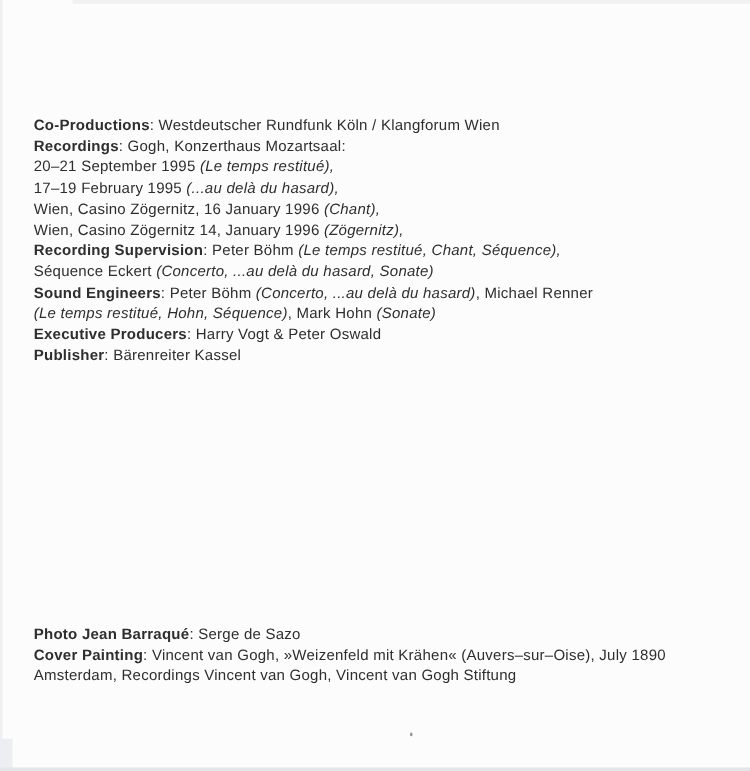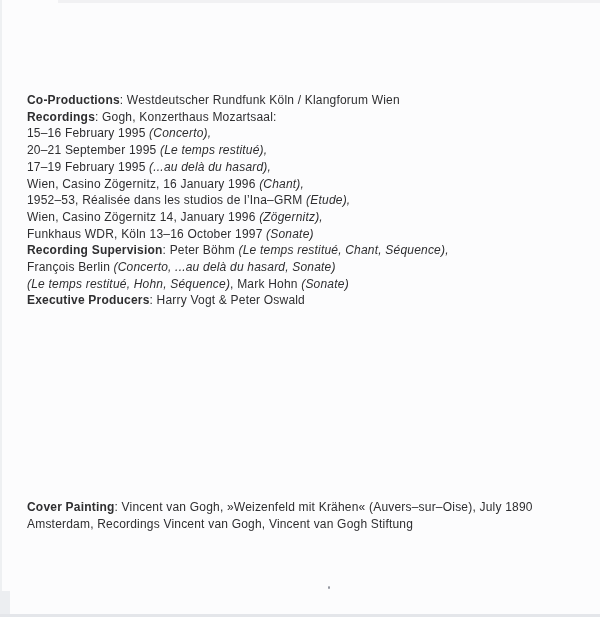--- a/index.html
+++ b/index.html
@@ -53,34 +53,34 @@
 </head>
 <body>
 
 <div class="page" style="background: rgb(252, 252, 253);">
   <div class="edge-top"></div>
   <div class="edge-left"></div>
 
   <div class="text-block credits-block" id="credits-block" style="color: rgb(46, 46, 48);">
       <div class="line"><span class="seg-b">Co-Productions</span><span class="seg-r">: Westdeutscher Rundfunk Köln / Klangforum Wien</span></div>
       <div class="line"><span class="seg-b">Recordings</span><span class="seg-r">: Gogh, Konzerthaus Mozartsaal:</span></div>
-      <div class="line"><span class="seg-r">15–16 February 1995 </span><span class="seg-i">(Concerto),</span></div>
       <div class="line"><span class="seg-r">20–21 September 1995 </span><span class="seg-i">(Le temps restitué),</span></div>
       <div class="line"><span class="seg-r">17–19 February 1995 </span><span class="seg-i">(...au delà du hasard),</span></div>
       <div class="line"><span class="seg-r">Wien, Casino Zögernitz, 16 January 1996 </span><span class="seg-i">(Chant),</span></div>
-      <div class="line"><span class="seg-r">1952–53, Réalisée dans les studios de l’Ina–GRM </span><span class="seg-i">(Etude),</span></div>
       <div class="line"><span class="seg-r">Wien, Casino Zögernitz 14, January 1996 </span><span class="seg-i">(Zögernitz),</span></div>
-      <div class="line"><span class="seg-r">Funkhaus WDR, Köln 13–16 October 1997 </span><span class="seg-i">(Sonate)</span></div>
       <div class="line"><span class="seg-b">Recording Supervision</span><span class="seg-r">: Peter Böhm </span><span class="seg-i">(Le temps restitué, Chant, Séquence),</span></div>
-      <div class="line"><span class="seg-r">François Berlin </span><span class="seg-i">(Concerto, ...au delà du hasard, Sonate)</span></div>
+      <div class="line"><span class="seg-r">Séquence Eckert </span><span class="seg-i">(Concerto, ...au delà du hasard, Sonate)</span></div>
+      <div class="line"><span class="seg-b">Sound Engineers</span><span class="seg-r">: Peter Böhm </span><span class="seg-i">(Concerto, ...au delà du hasard)</span><span class="seg-r">, Michael Renner</span></div>
       <div class="line"><span class="seg-i">(Le temps restitué, Hohn, Séquence)</span><span class="seg-r">, Mark Hohn </span><span class="seg-i">(Sonate)</span></div>
       <div class="line"><span class="seg-b">Executive Producers</span><span class="seg-r">: Harry Vogt &amp; Peter Oswald</span></div>
+      <div class="line"><span class="seg-b">Publisher</span><span class="seg-r">: Bärenreiter Kassel</span></div>
     </div>
 
   <div class="text-block footer-block" id="footer-block" style="color: rgb(46, 46, 48);">
+      <div class="line"><span class="seg-b">Photo Jean Barraqué</span><span class="seg-r">: Serge de Sazo</span></div>
       <div class="line"><span class="seg-b">Cover Painting</span><span class="seg-r">: Vincent van Gogh, »Weizenfeld mit Krähen« (Auvers–sur–Oise), July 1890</span></div>
       <div class="line"><span class="seg-r">Amsterdam, Recordings Vincent van Gogh, Vincent van Gogh Stiftung</span></div>
     </div>
 
   <div class="speck"></div>
   <div class="edge-bottom-left"></div>
   <div class="edge-bottom"></div>
 </div>
 
 </body></html>

